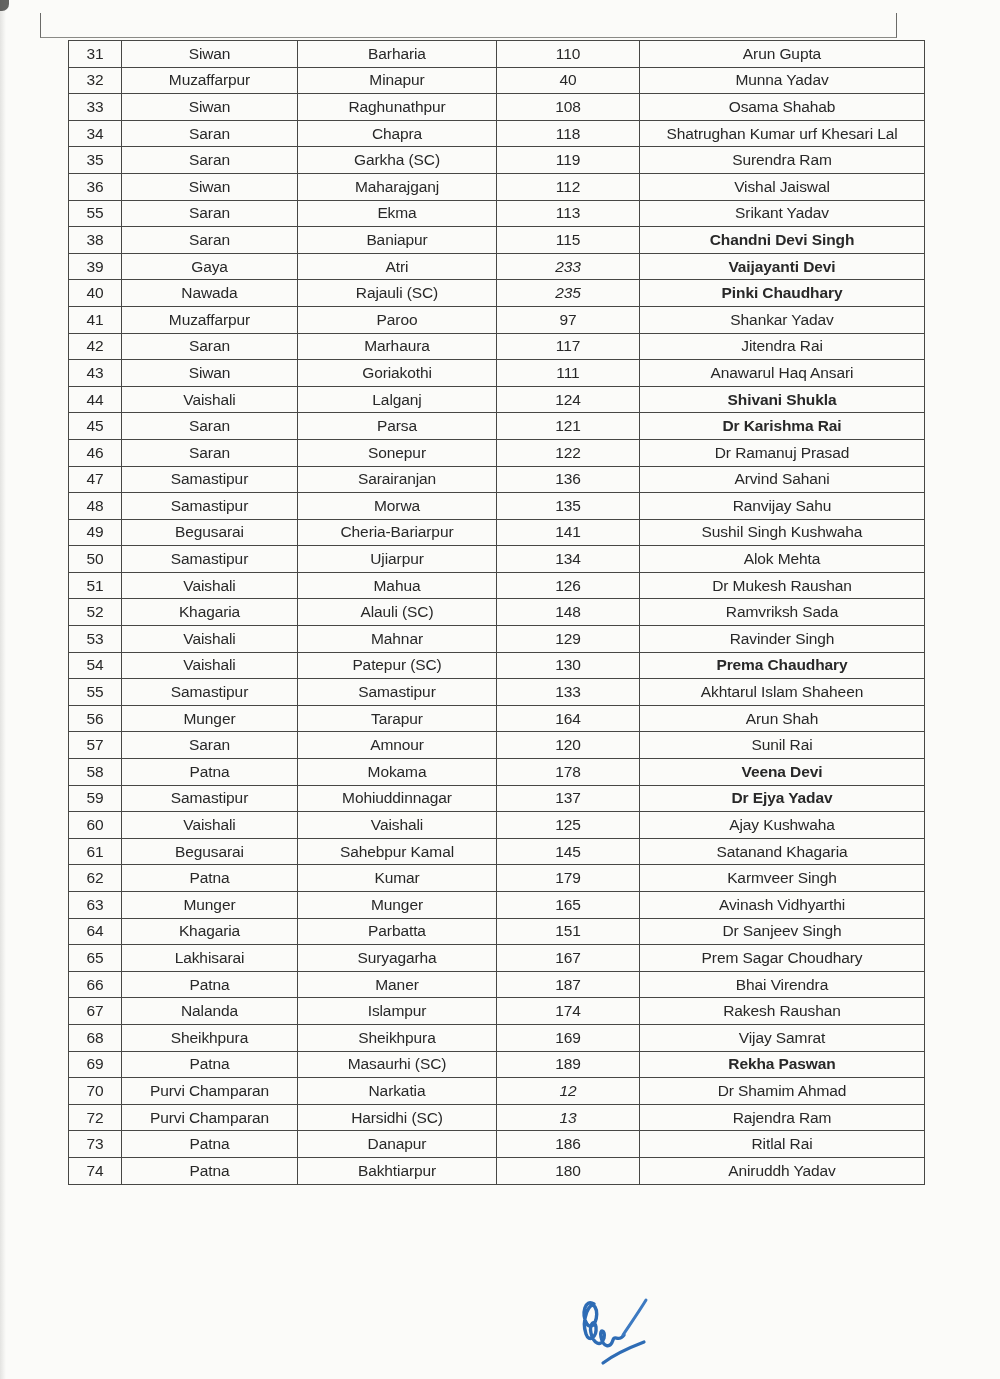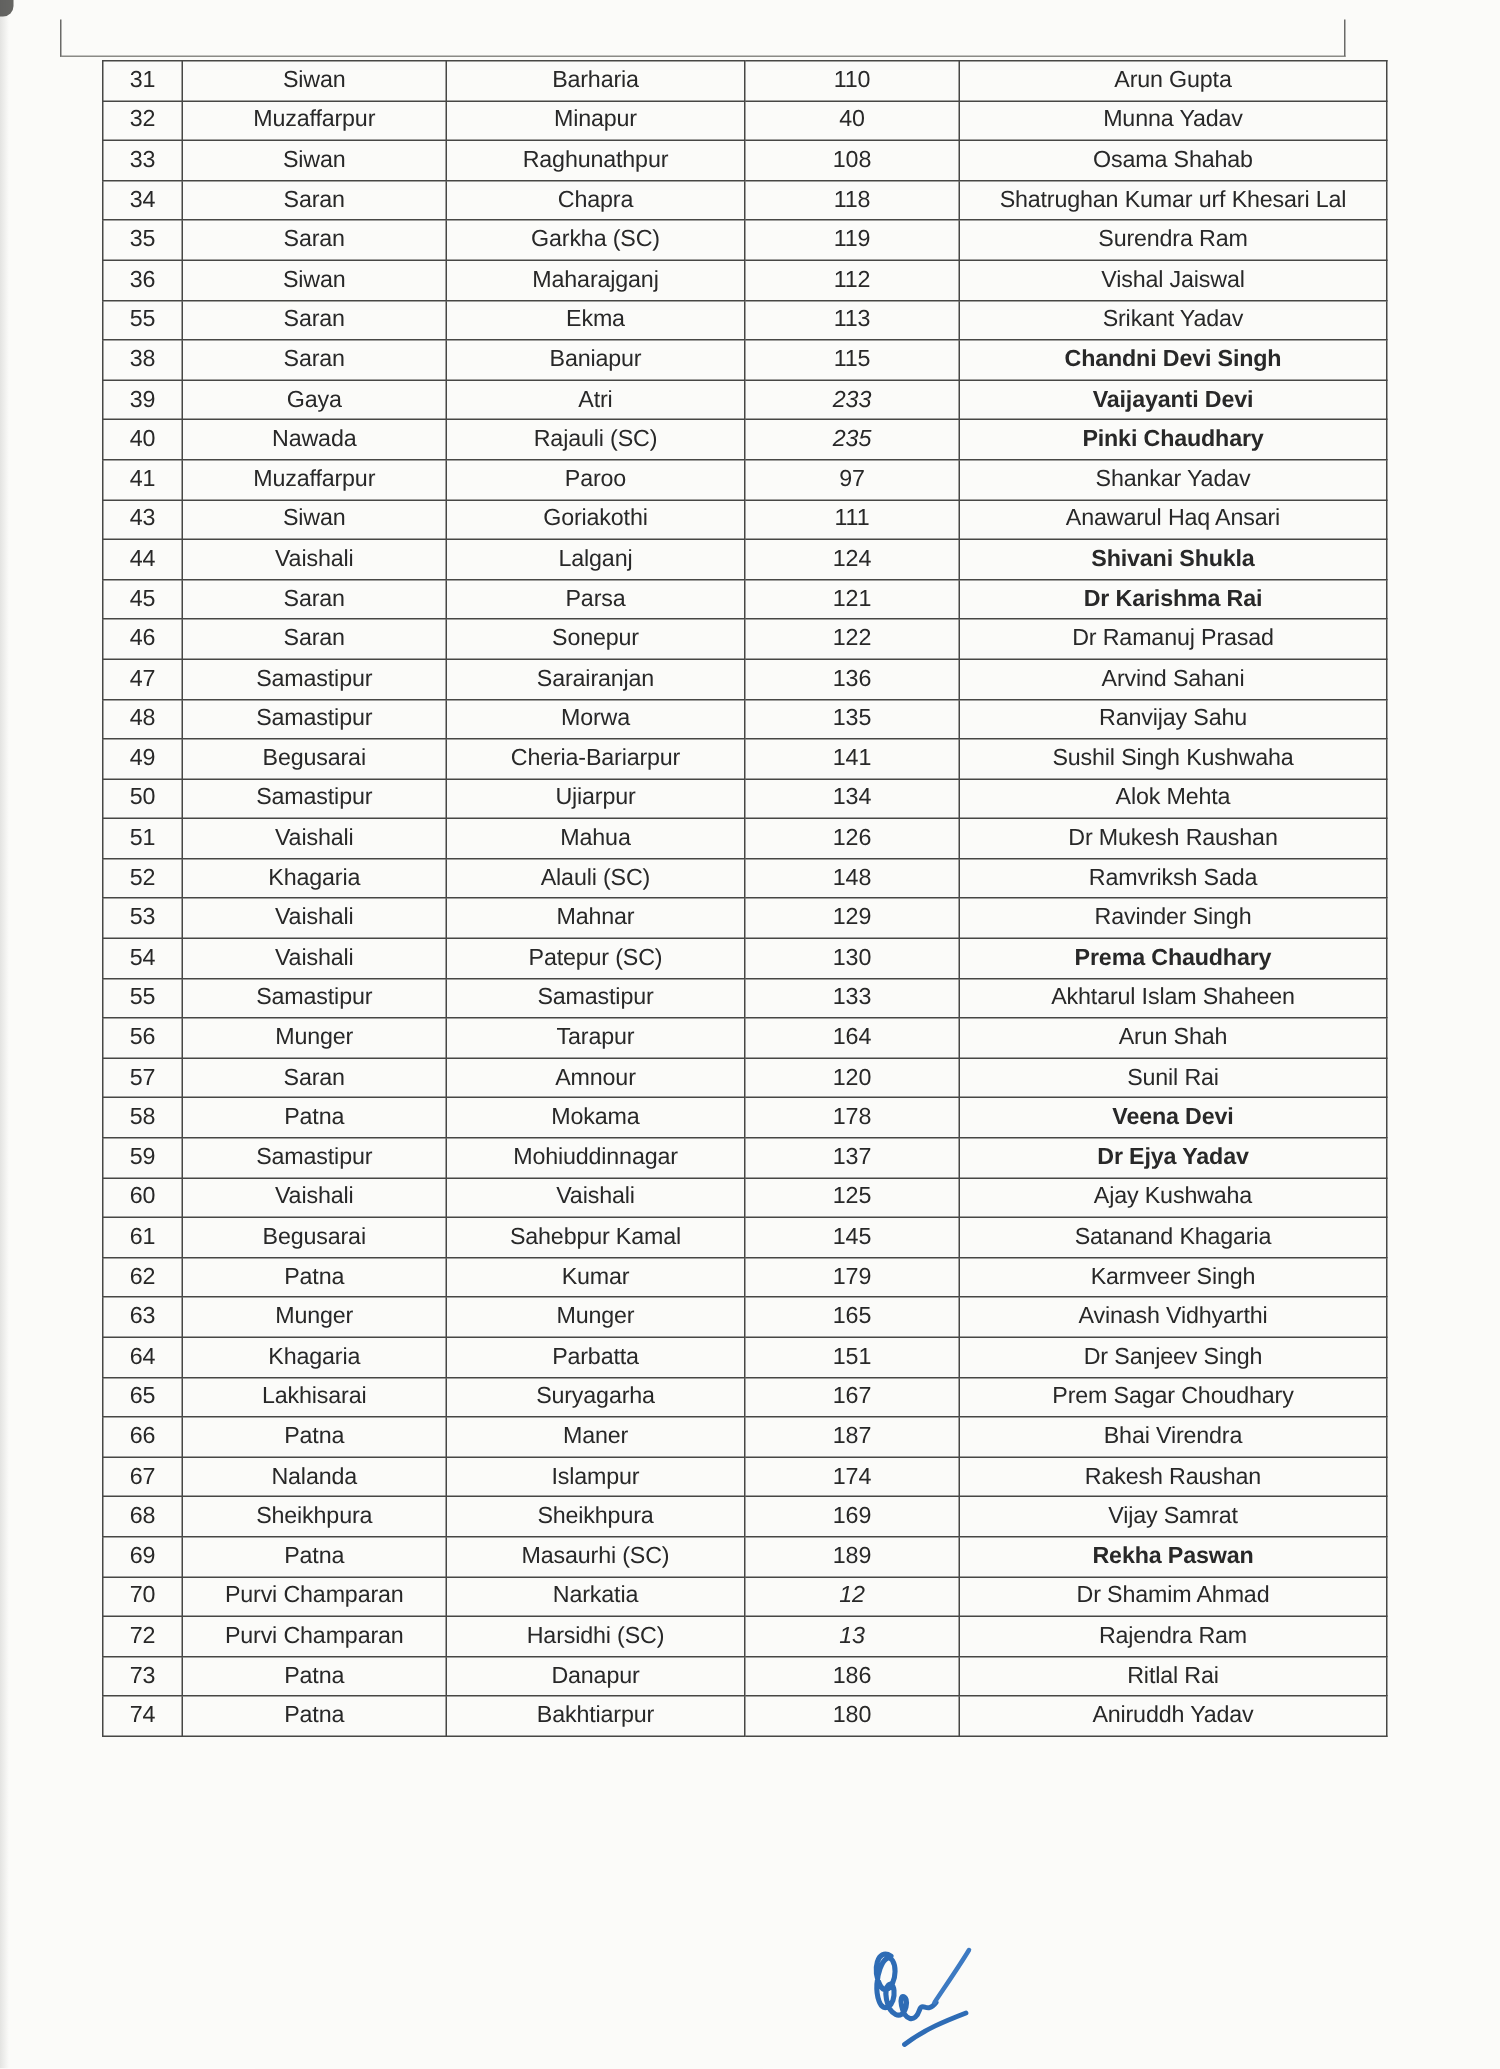--- a/index.html
+++ b/index.html
@@ -155,20 +155,27 @@
           <td class="bold">Pinki Chaudhary</td>
         </tr>
         <tr>
           <td>41</td>
           <td>Muzaffarpur</td>
           <td>Paroo</td>
           <td>97</td>
           <td>Shankar Yadav</td>
         </tr>
         <tr>
+          <td>42</td>
+          <td>Saran</td>
+          <td>Marhaura</td>
+          <td>117</td>
+          <td>Jitendra Rai</td>
+        </tr>
+        <tr>
           <td>43</td>
           <td>Siwan</td>
           <td>Goriakothi</td>
           <td>111</td>
           <td>Anawarul Haq Ansari</td>
         </tr>
         <tr>
           <td>44</td>
           <td>Vaishali</td>
           <td>Lalganj</td>

